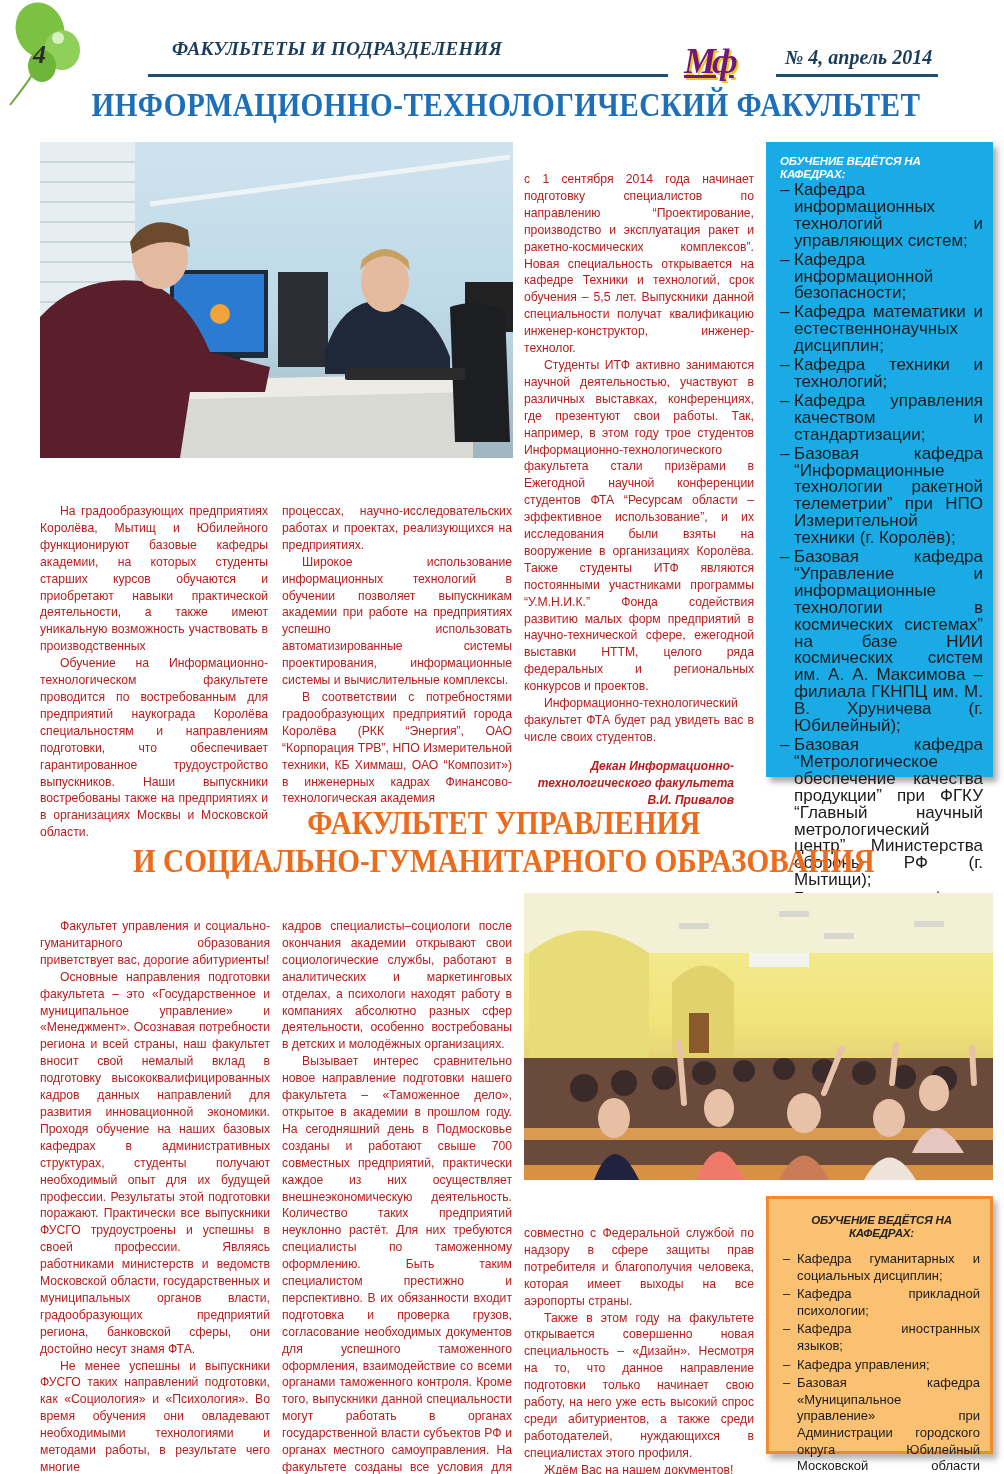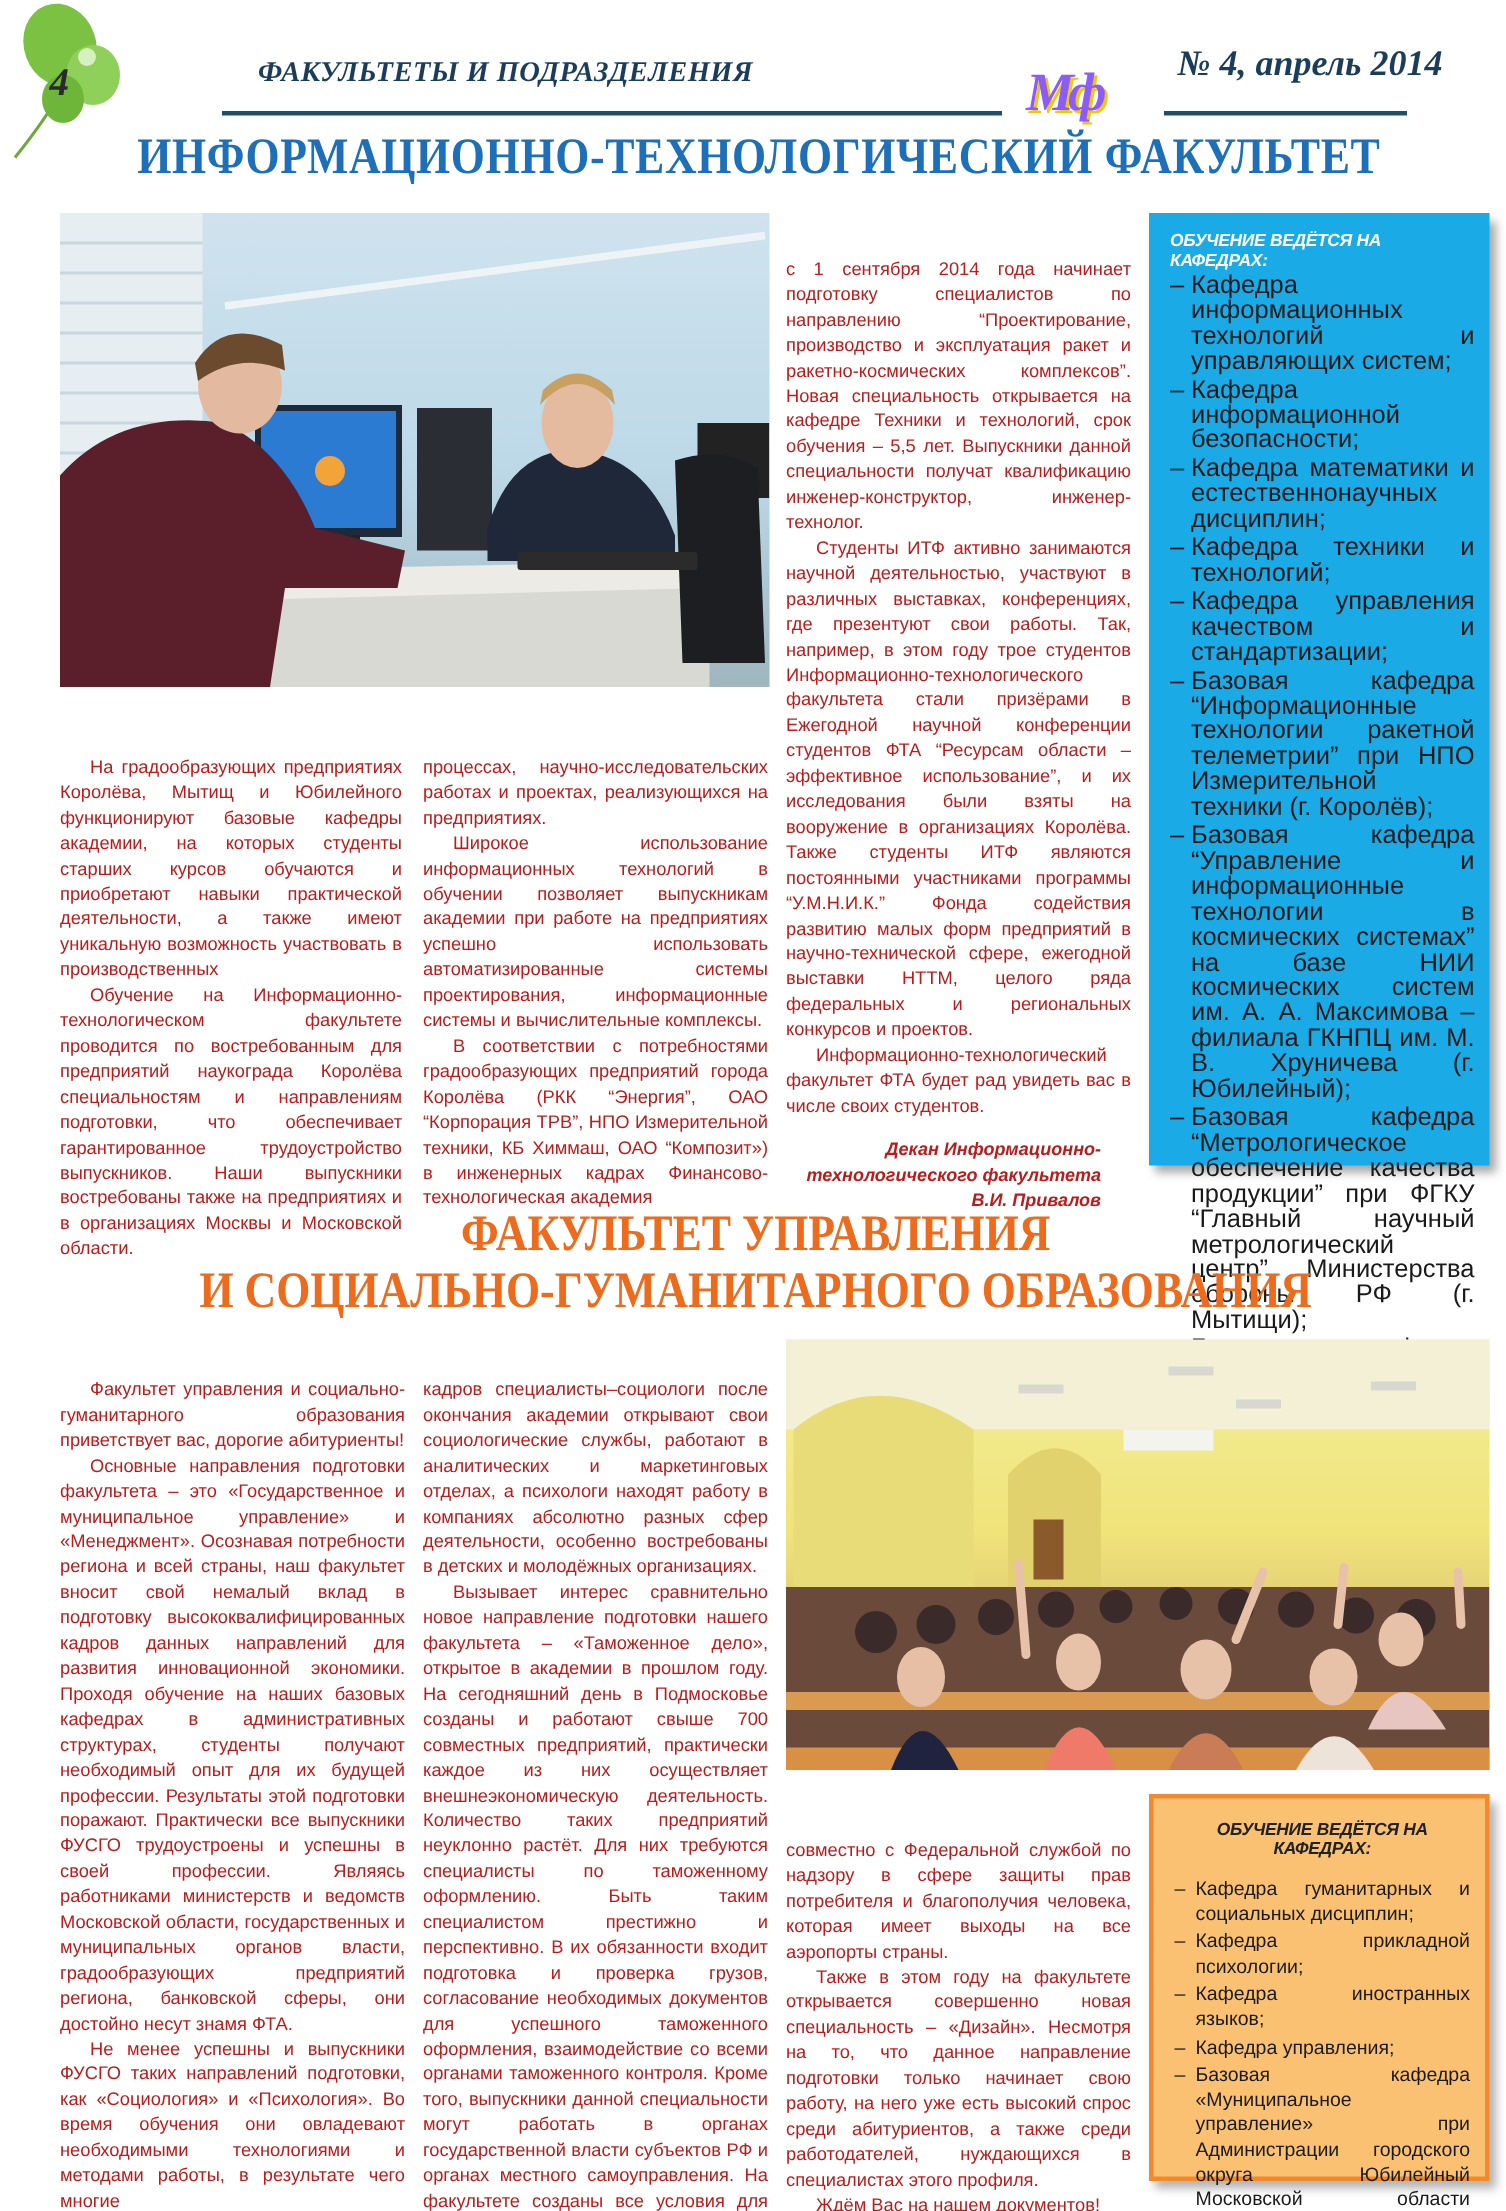--- a/index.html
+++ b/index.html
@@ -5,24 +5,24 @@
   * { box-sizing: border-box; margin: 0; padding: 0; }
   html, body { width: 1004px; height: 1474px; background: #ffffff; overflow: hidden; }
   body { position: relative; font-family: "Liberation Sans", sans-serif; color: #1a1a1a; }
 
   .abs { position: absolute; }
 
   
   .leaf { left: 0; top: 0; width: 110px; height: 110px; }
   .page-num { left: 33px; top: 40px; font-family: "Liberation Serif", serif; font-style: italic; font-weight: bold; font-size: 26px; color: #2a2a2a; }
   .section-title { left: 172px; top: 38px; font-family: "Liberation Serif", serif; font-style: italic; font-weight: bold; font-size: 19px; color: #1c3d5a; letter-spacing: 0.3px; }
-  .issue { left: 785px; top: 30px; font-family: "Liberation Serif", serif; font-style: italic; font-weight: bold; font-size: 24px; color: #1c3d5a; }
+  .issue { left: 785px; top: 46px; font-family: "Liberation Serif", serif; font-style: italic; font-weight: bold; font-size: 20px; color: #1c3d5a; }
   .hr-left { left: 148px; top: 74px; width: 520px; height: 3px; background: #1f4e6e; }
   .hr-right { left: 776px; top: 74px; width: 162px; height: 3px; background: #1f4e6e; }
-  .logo { left: 684px; top: 40px; font-family: "Liberation Serif", serif; font-style: italic; font-weight: bold; font-size: 36px; color: #8b5cf6; text-shadow: 2px 2px 0 #f0c419; letter-spacing: -4px; }
+  .logo { left: 684px; top: 40px; font-family: "Liberation Serif", serif; font-style: italic; font-weight: bold; font-size: 36px; color: #701a75; text-shadow: 2px 2px 0 #f0c419; letter-spacing: -4px; text-decoration: underline; }
 
   .title-blue { left: 0; top: 86px; width: 1004px; text-align: center; font-family: "Liberation Serif", serif; font-size: 34px; font-weight: bold; color: #1d70b8; transform: scaleX(0.86); transform-origin: 530px 0; letter-spacing: 0.5px; }
 
   
   .photo { overflow: hidden; }
   .photo1 { left: 40px; top: 142px; width: 473px; height: 316px; background: linear-gradient(180deg, #cfe3ee 0%, #bcd8e7 55%, #9fb5c0 100%); }
   .photo2 { left: 524px; top: 893px; width: 469px; height: 287px; background: linear-gradient(180deg, #f3ef9a 0%, #f0e37a 45%, #c7a46a 100%); }
 
   
   .col { font-size: 12.2px; line-height: 16.9px; text-align: justify; color: #b91c1c; margin-top: 33px; }

